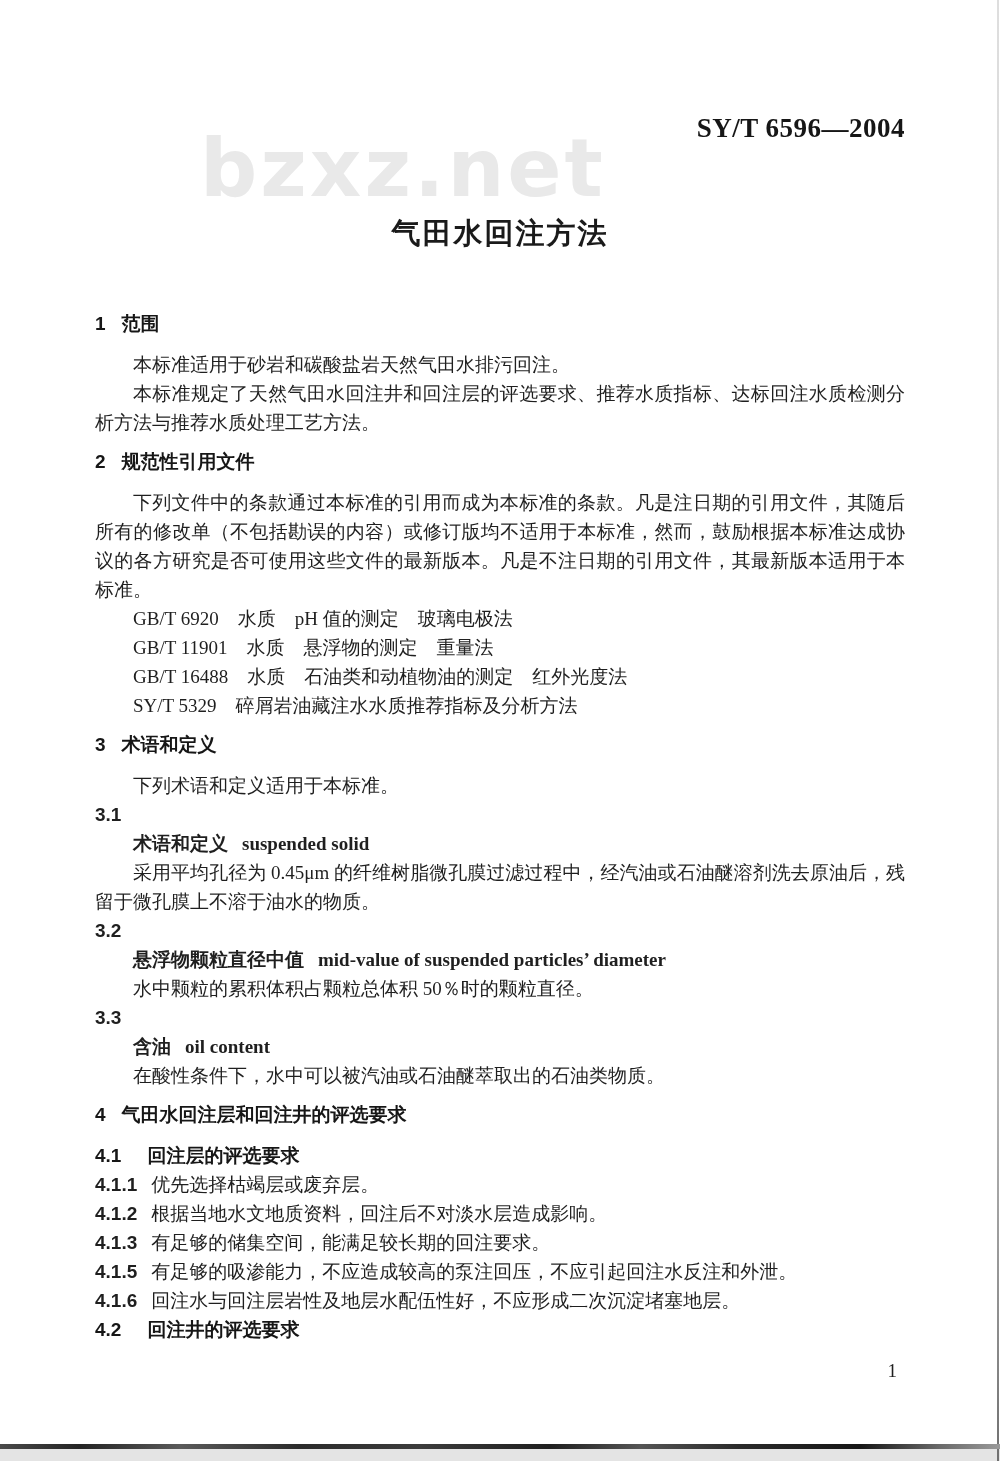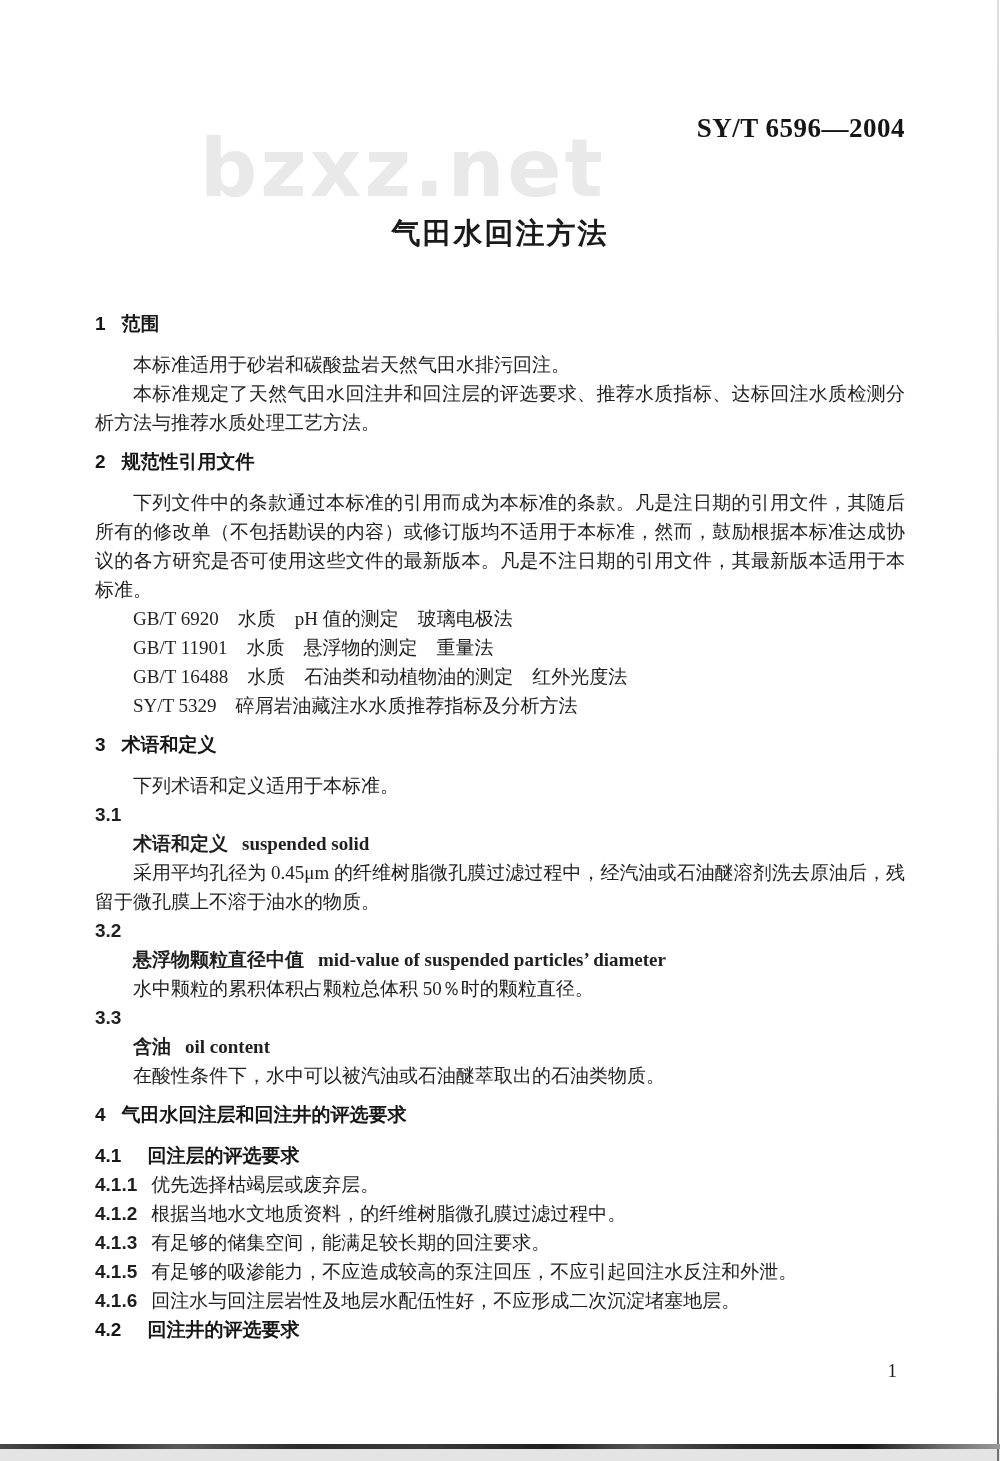--- a/index.html
+++ b/index.html
@@ -176,21 +176,21 @@
   </h2>
 
   <h3 class="subsec">
     <span class="no">4.1</span><span>回注层的评选要求</span>
   </h3>
 
   <p class="clause">
     <span class="no">4.1.1</span><span>优先选择枯竭层或废弃层。</span>
   </p>
   <p class="clause">
-    <span class="no">4.1.2</span><span>根据当地水文地质资料，的纤维树脂微孔膜过滤过程中。</span>
+    <span class="no">4.1.2</span><span>根据当地水文地质资料，回注后不对淡水层造成影响。</span>
   </p>
   <p class="clause">
     <span class="no">4.1.3</span><span>有足够的储集空间，能满足较长期的回注要求。</span>
   </p>
   <p class="clause">
     <span class="no">4.1.5</span><span>有足够的吸渗能力，不应造成较高的泵注回压，不应引起回注水反注和外泄。</span>
   </p>
   <p class="clause">
     <span class="no">4.1.6</span><span>回注水与回注层岩性及地层水配伍性好，不应形成二次沉淀堵塞地层。</span>
   </p>

